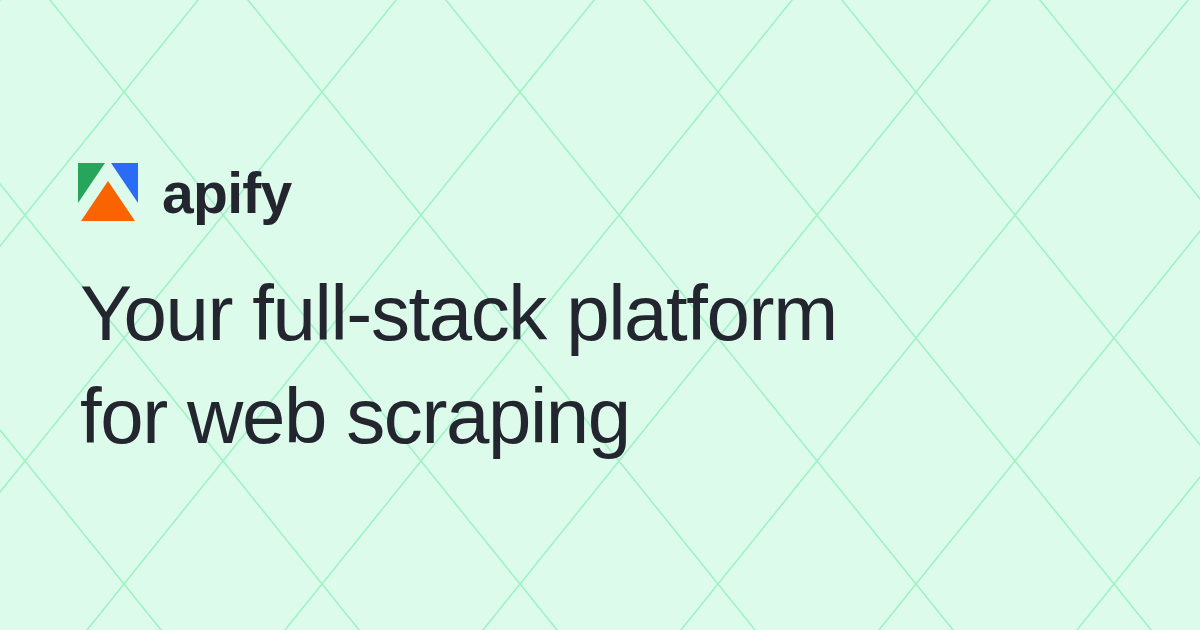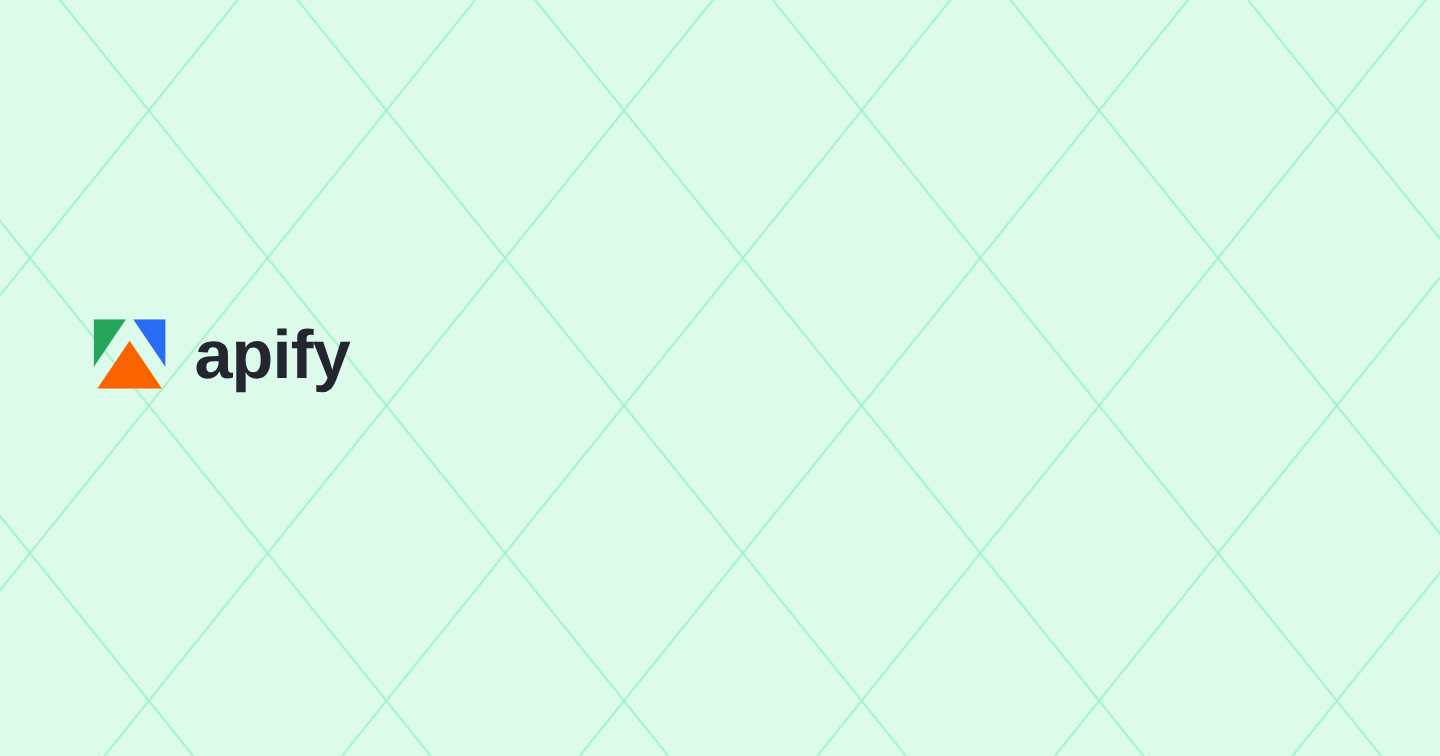--- a/index.html
+++ b/index.html
@@ -110,15 +110,17 @@
         <polygon points="0,0 27,0 0,40" fill="#26a65b"></polygon>
 
         <polygon points="33,0 60,0 60,40" fill="#2b6cf6"></polygon>
 
         <polygon points="30,18 57,58 3,58" fill="#fa6400"></polygon>
       </svg>
 
       <span class="brand-wordmark" style="color: rgb(35, 38, 47);">apify</span>
     </div>
 
+    <h1 class="headline" style="color: rgb(35, 38, 47);">Your full-stack platform
+for web scraping</h1>
 
   </div>
 </div>
 
 </body></html>

